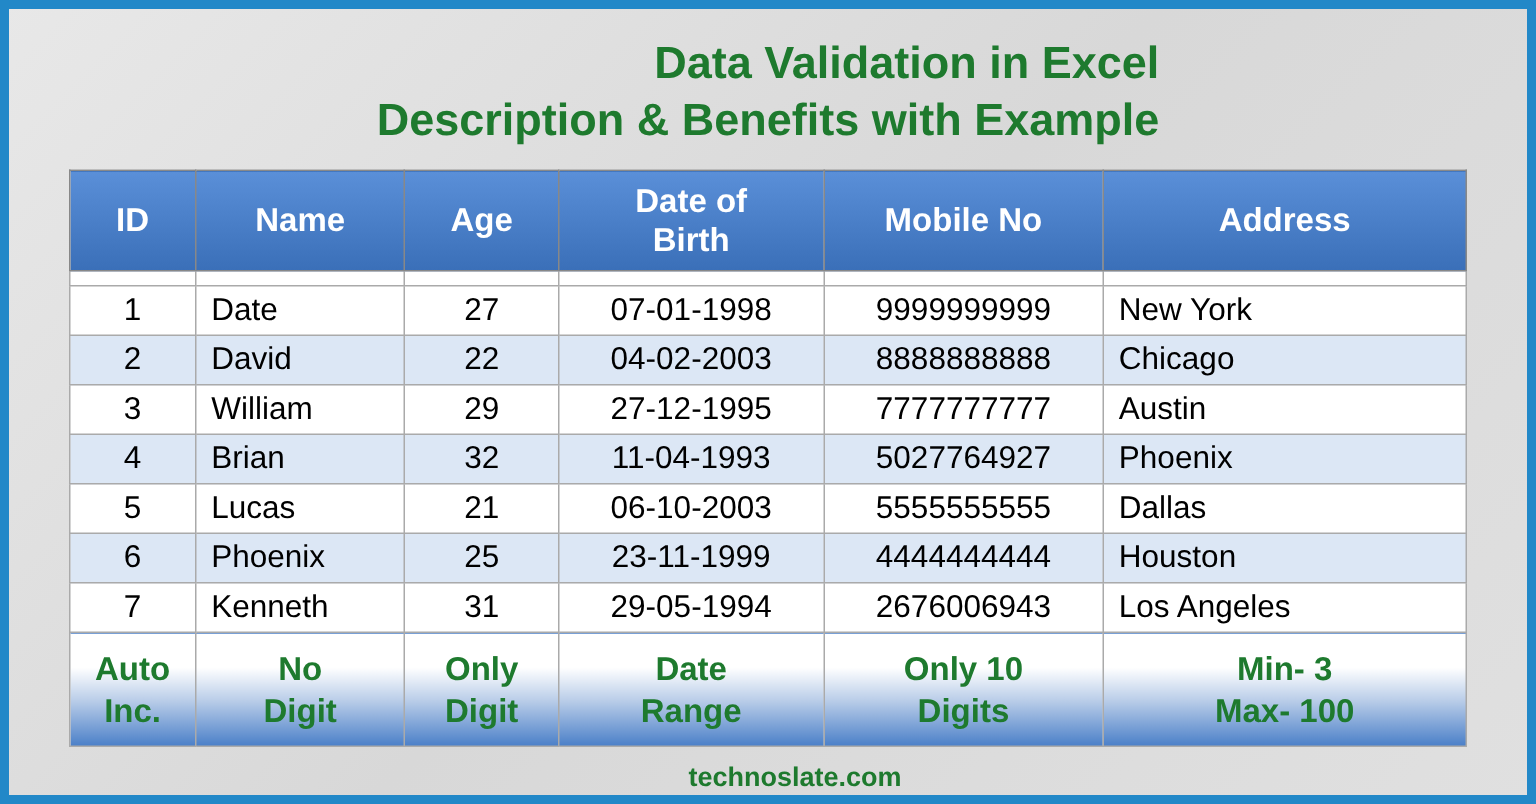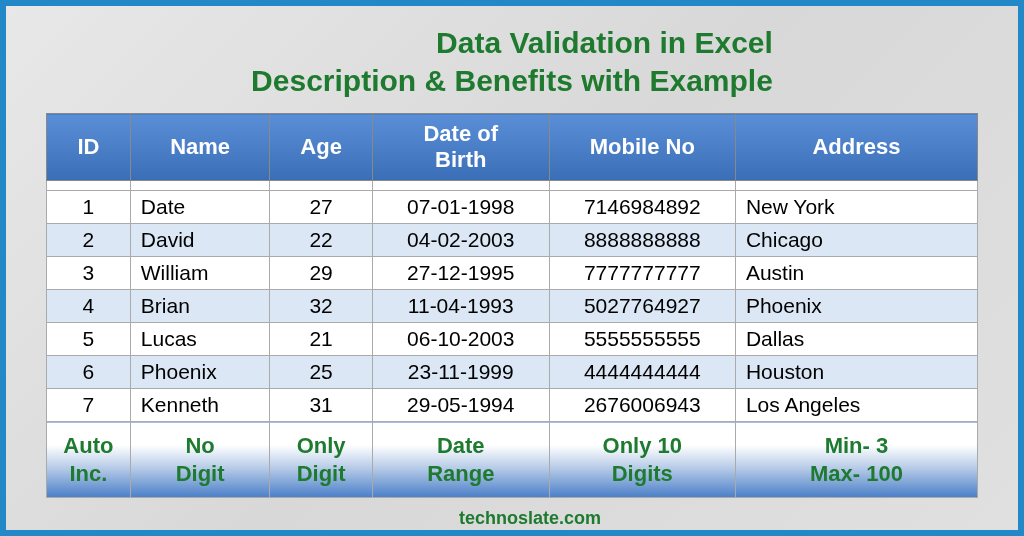--- a/index.html
+++ b/index.html
@@ -105,21 +105,21 @@
         <td></td>
         <td></td>
         <td></td>
         <td></td>
     </tr>
   <tr class="odd">
         <td class="c-id">1</td>
         <td class="c-name">Date</td>
         <td class="c-age">27</td>
         <td class="c-dob">07-01-1998</td>
-        <td class="c-mobile">7146984892</td>
+        <td class="c-mobile">9999999999</td>
         <td class="c-addr">New York</td>
       </tr>
       <tr class="even">
         <td class="c-id">2</td>
         <td class="c-name">David</td>
         <td class="c-age">22</td>
         <td class="c-dob">04-02-2003</td>
         <td class="c-mobile">8888888888</td>
         <td class="c-addr">Chicago</td>
       </tr>

